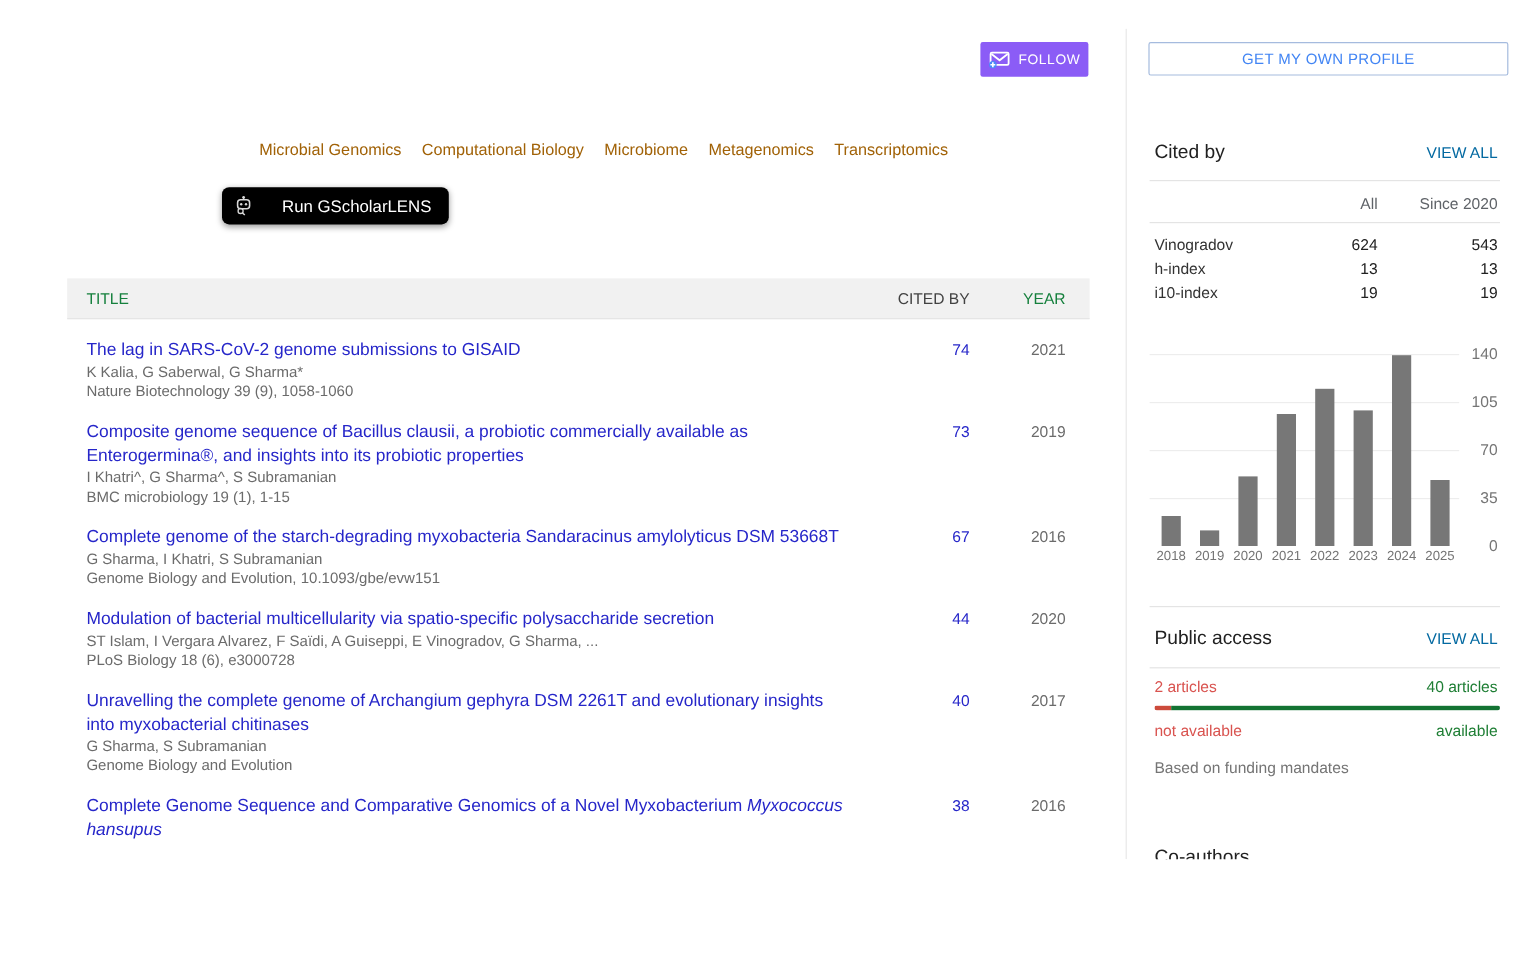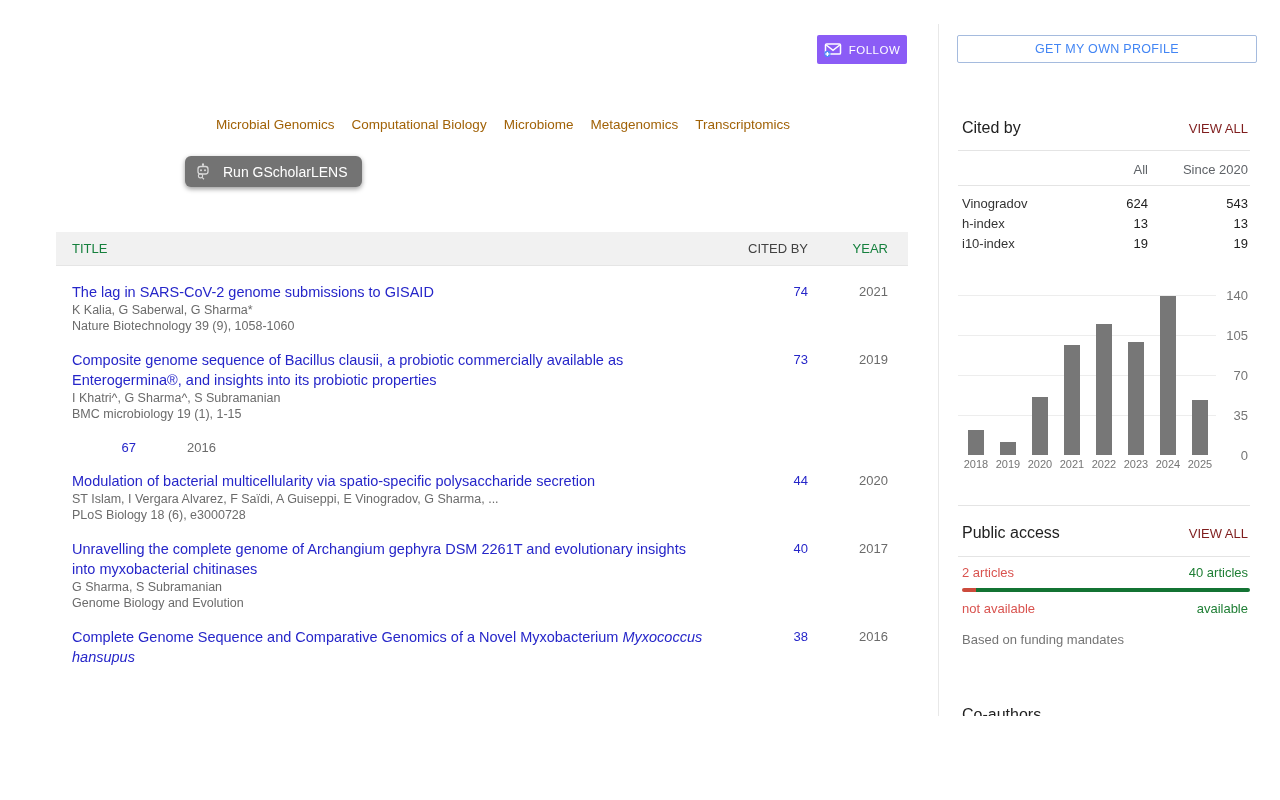--- a/index.html
+++ b/index.html
@@ -16,22 +16,22 @@
     background:#fff; border:1px solid #a5bbde; border-radius:2px; color:#4285f4;
     font-size:12.5px; letter-spacing:.3px; display:flex; align-items:center; justify-content:center;
     cursor:pointer; font-family:inherit; }
 
   
   .interests { position:absolute; left:216px; top:117px; display:flex; gap:17px; }
   .interests a { color:#a16207; font-size:13.5px; text-decoration:none; cursor:pointer; }
 
   
   .lens-btn { position:absolute; left:185px; top:156px; height:31px; padding:0 14px 0 10px;
-    background:#737373; border:none; border-radius:6px; color:#fff; font-size:14px;
-    display:flex; align-items:center; gap:12px; box-shadow:0 2px 5px rgba(0,0,0,.4);
+    background:#000000; border:none; border-radius:6px; color:#fff; font-size:14px;
+    display:flex; align-items:center; gap:24px; box-shadow:0 2px 5px rgba(0,0,0,.4);
     cursor:pointer; font-family:inherit; }
 
   
   .articles { position:absolute; left:56px; top:232px; width:852px; }
   .tbl-head { display:flex; align-items:center; height:34px; background:#f1f1f1;
     border-bottom:1px solid #e5e5e5; font-size:13px; }
   .c-title { flex:1; padding-left:16px; }
   .c-cite  { width:80px;  text-align:right; }
   .c-year  { width:100px; text-align:right; padding-right:20px; }
   .sort-link { color:#15803d; cursor:pointer; }
@@ -44,21 +44,21 @@
   .a-cite { width:80px; text-align:right; font-size:13px; color:#2626c9; padding-top:2px; cursor:pointer; }
   .a-year { width:100px; text-align:right; padding-right:20px; font-size:13px; color:#6b6b6b; padding-top:2px; }
 
   
   .v-divider { position:absolute; left:938px; top:24px; width:1px; height:692px; background:#e8e8e8; }
   .sidebar { position:absolute; left:958px; top:0; width:300px; height:800px; }
   .sb-abs { position:absolute; left:0; width:300px;align-items:center; }
   .sb-hr { position:absolute; left:0; width:292px; height:1px; background:#e4e4e4; }
   .sec-head { display:flex; justify-content:space-between; align-items:baseline; padding:0 10px 0 4px; }
   .sec-title { font-size:16px; color:#212121; }
-  .view-all { font-size:13px; color:#7f1d1d; text-decoration:none; cursor:pointer; }
+  .view-all { font-size:13px; color:#0369a1; text-decoration:none; cursor:pointer; }
   .m-row { display:flex; padding:0 10px 0 4px; font-size:13px; line-height:20px; }
   .m-label { flex:1; color:#333; }
   .m-all { width:60px; text-align:right; color:#212121; }
   .m-since { width:100px; text-align:right; color:#212121; }
   .m-colhead { color:#5f6368; }
 
   
   .chart { position:absolute; left:0; top:288px; width:300px; height:182px; }
   .plot { position:absolute; left:0; top:0; width:258px; height:167px; }
   .gridline { position:absolute; left:0; width:258px; height:1px; background:#ededed; }
@@ -145,20 +145,25 @@
         <div class="a-main">
           <div class="a-title">Composite genome sequence of Bacillus clausii, a probiotic commercially available as Enterogermina®, and insights into its probiotic properties</div>
           <div class="a-meta">I Khatri^, G Sharma^, S Subramanian</div>
           <div class="a-meta">BMC microbiology 19 (1), 1-15</div>
         </div>
         <div class="a-cite">73</div>
         <div class="a-year">2019</div>
       </div>
 
       <div class="article-row">
+        <div class="a-main">
+          <div class="a-title">Complete genome of the starch-degrading myxobacteria Sandaracinus amylolyticus DSM 53668T</div>
+          <div class="a-meta">G Sharma, I Khatri, S Subramanian</div>
+          <div class="a-meta">Genome Biology and Evolution, 10.1093/gbe/evw151</div>
+        </div>
         <div class="a-cite">67</div>
         <div class="a-year">2016</div>
       </div>
 
       <div class="article-row">
         <div class="a-main">
           <div class="a-title">Modulation of bacterial multicellularity via spatio-specific polysaccharide secretion</div>
           <div class="a-meta">ST Islam, I Vergara Alvarez, F Saïdi, A Guiseppi, E Vinogradov, G Sharma, ...</div>
           <div class="a-meta">PLoS Biology 18 (6), e3000728</div>
         </div>

